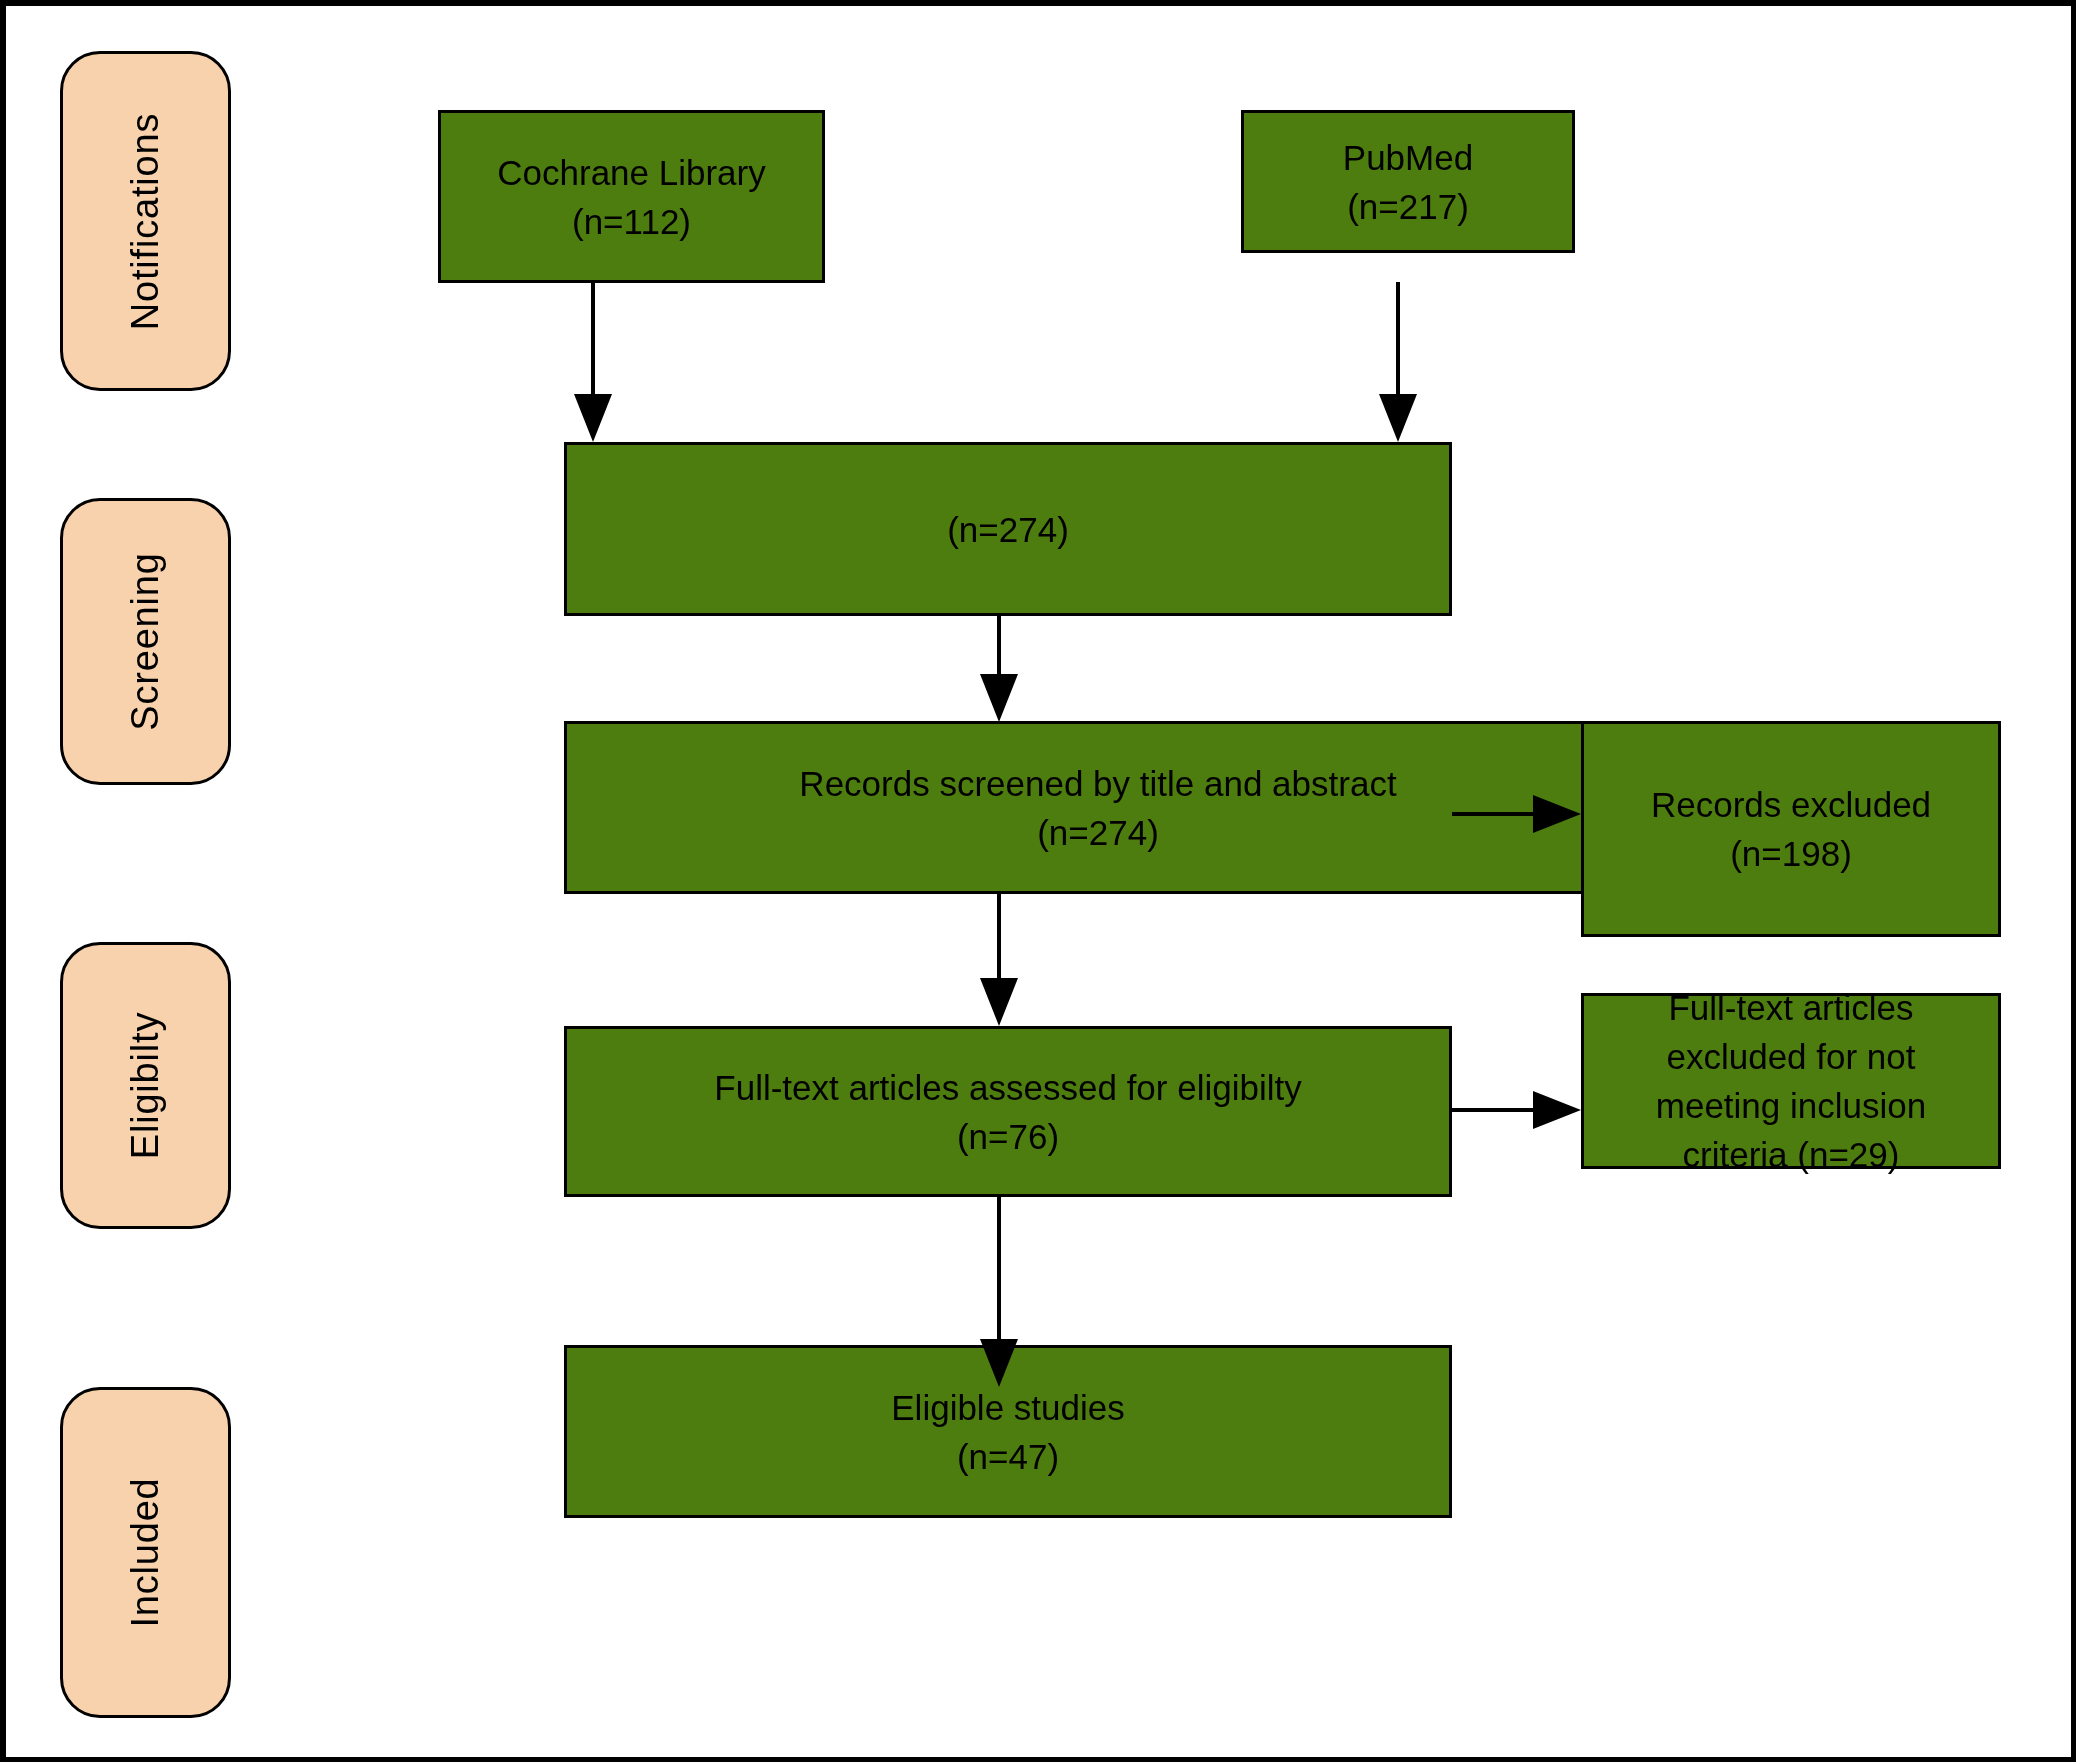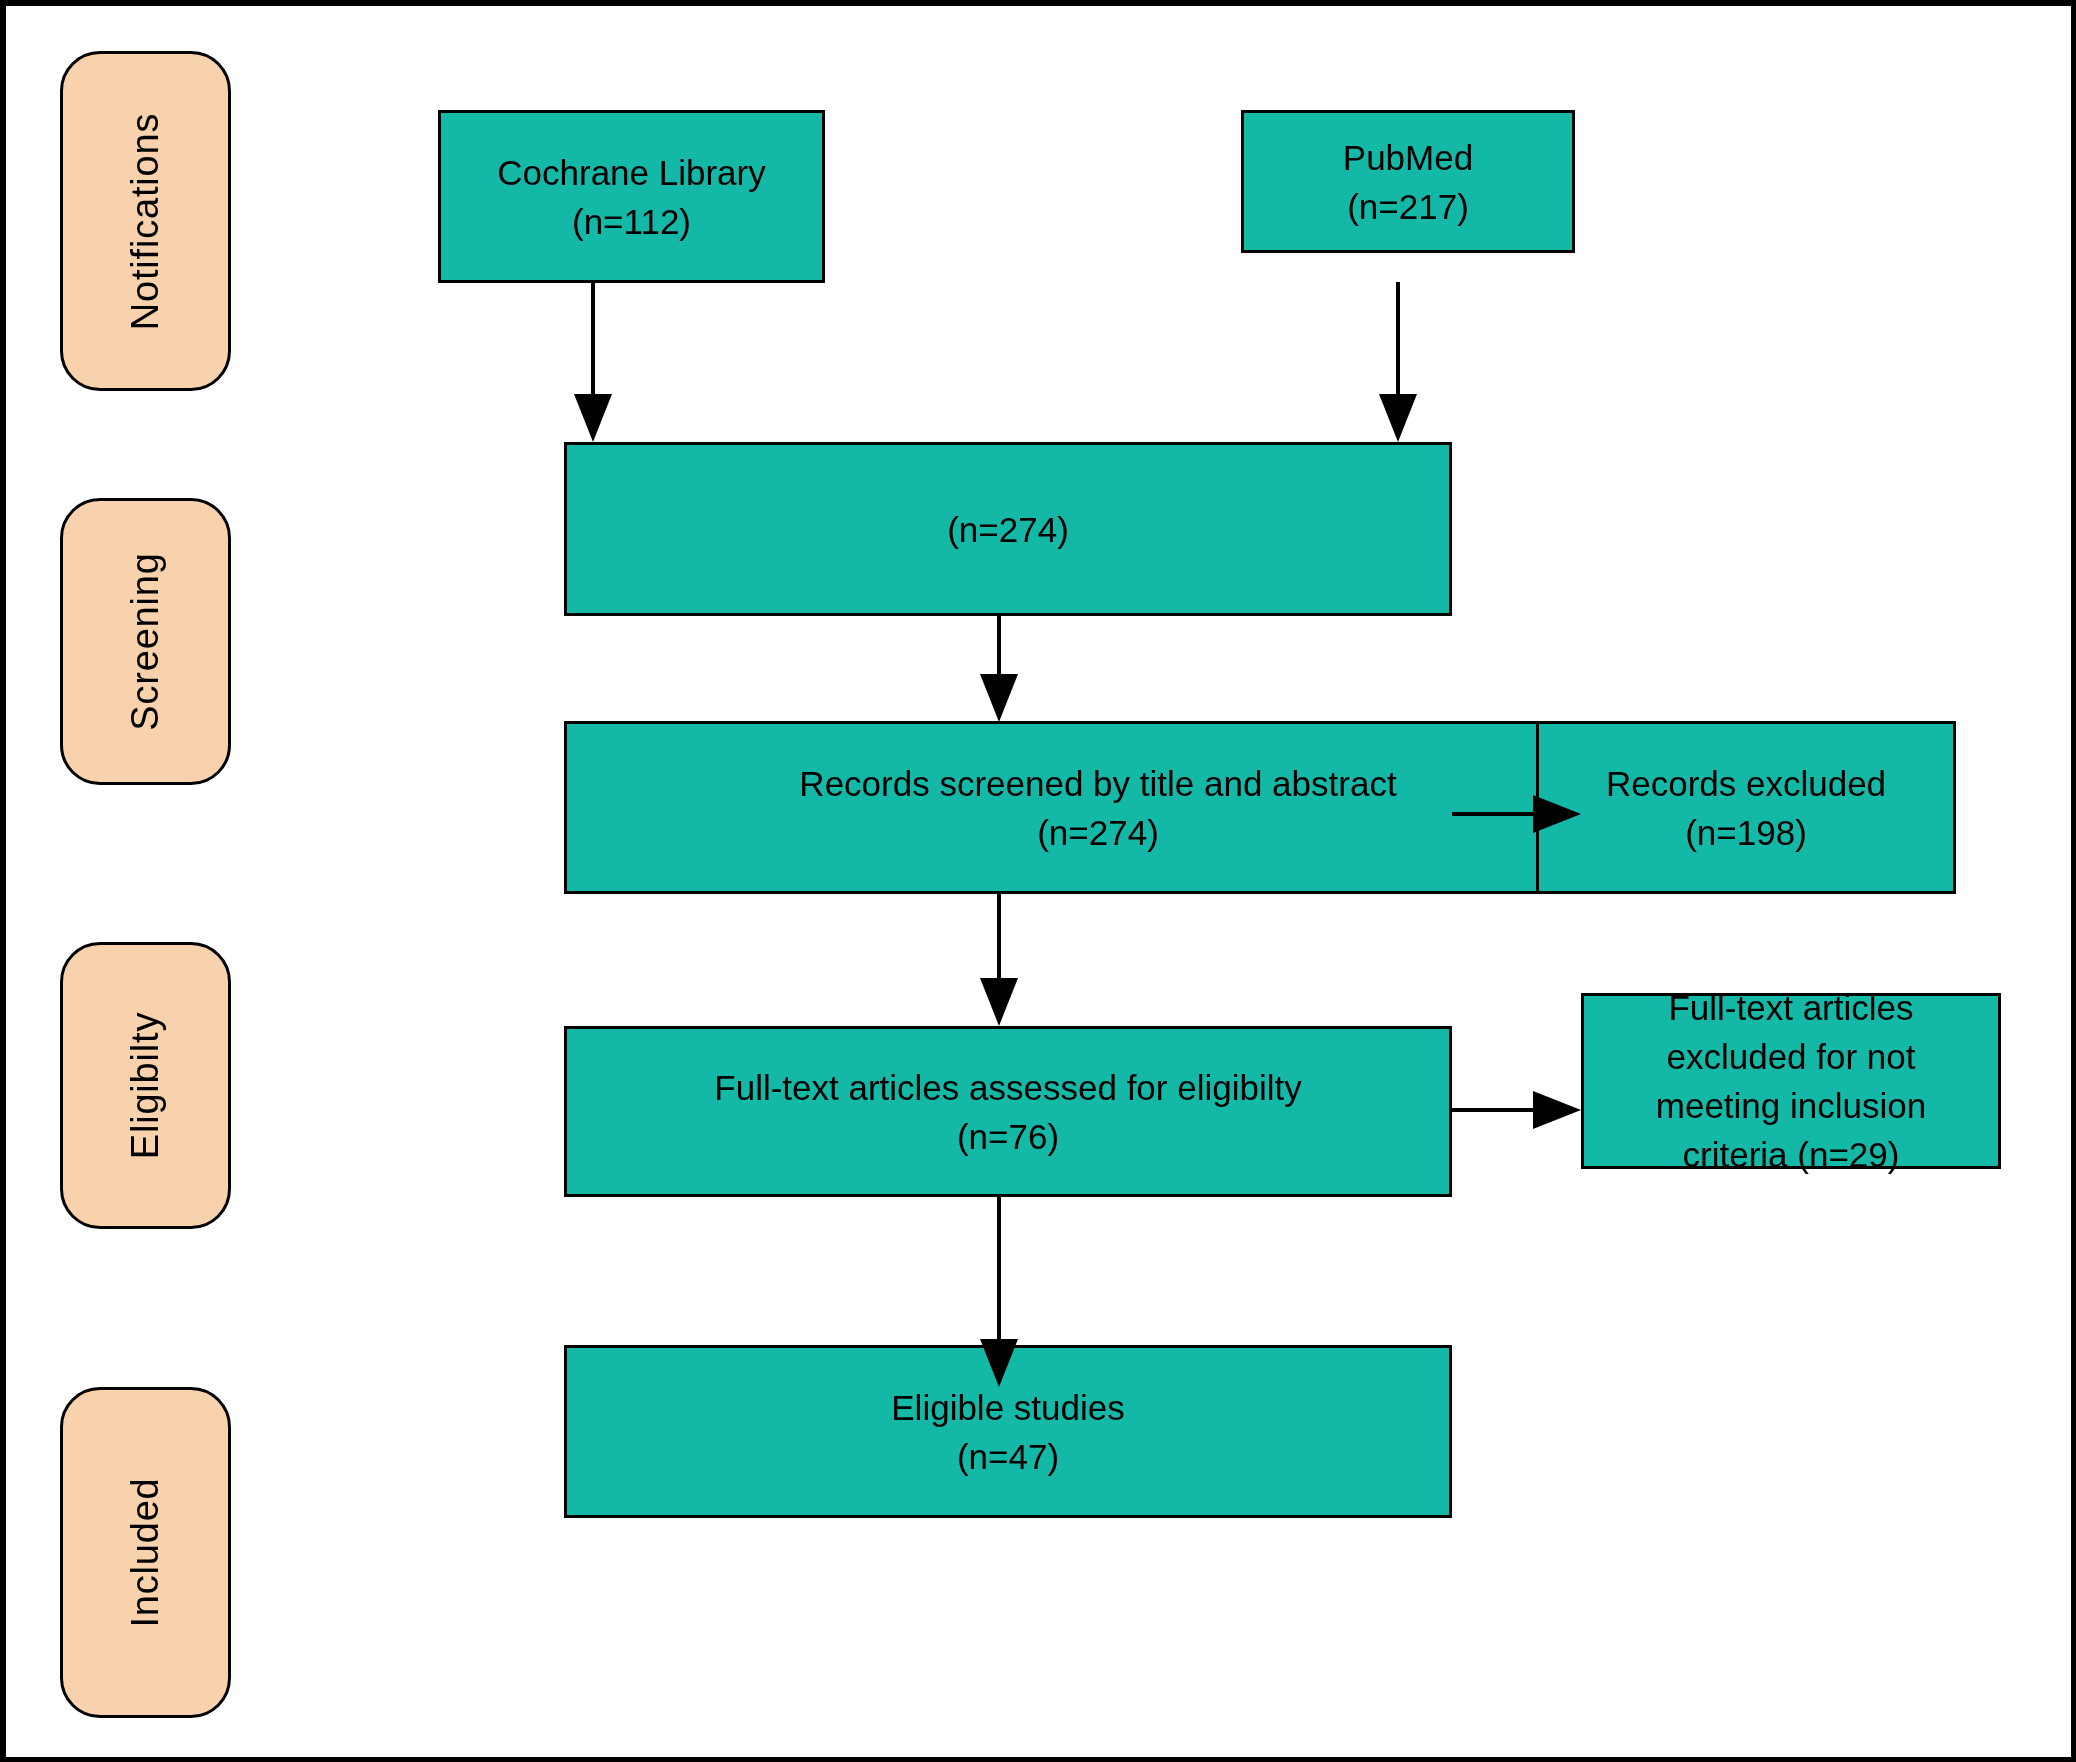--- a/index.html
+++ b/index.html
@@ -23,21 +23,21 @@
   }
   .stage span{
     transform:rotate(-90deg);
     white-space:nowrap;
     font-size:38px;
     letter-spacing:0.8px;
   }
   .node{
     position:absolute;
     box-sizing:border-box;
-    background:#14b8a6;
+    background:#4d7c0f;
     border:3.8px solid #000;
     display:flex;flex-direction:column;align-items:center;justify-content:center;
     text-align:center;
     font-size:35px;
     line-height:49px;
   }
   .node .wrap{display:block;}
   .vline{position:absolute;width:3.8px;background:#000;}
   .hline{position:absolute;height:3.8px;background:#000;}
   .head-down{
@@ -81,21 +81,21 @@
   </div>
 
   <div class="node" style="left:558px;top:436px;width:888px;height:174px;">
     <span>(n=274)</span>
   </div>
 
   <div class="node" style="left:558px;top:715px;width:1020px;height:173px;padding-left:48px;">
     <span>Records screened by title and abstract</span>
     <span>(n=274)</span>
   </div>
-  <div class="node" style="left:1530px;top:715px;width:420px;height:173px;">
+  <div class="node" style="left:1575px;top:715px;width:420px;height:216px;">
     <span>Records excluded</span>
     <span>(n=198)</span>
   </div>
 
   <div class="node" style="left:558px;top:1020px;width:888px;height:171px;">
     <span>Full-text articles assessed for eligibilty</span>
     <span>(n=76)</span>
   </div>
   <div class="node" style="left:1575px;top:987px;width:420px;height:176px;">
     <span class="wrap" style="width:354px;">Full-text articles excluded for not meeting inclusion criteria (n=29)</span>

